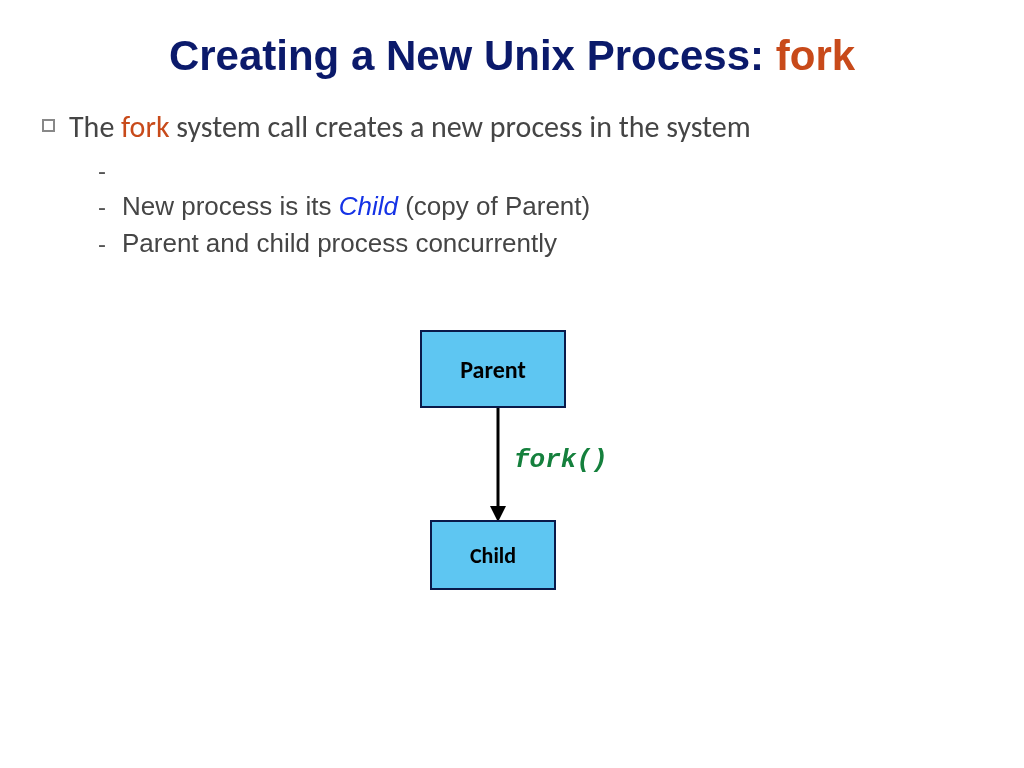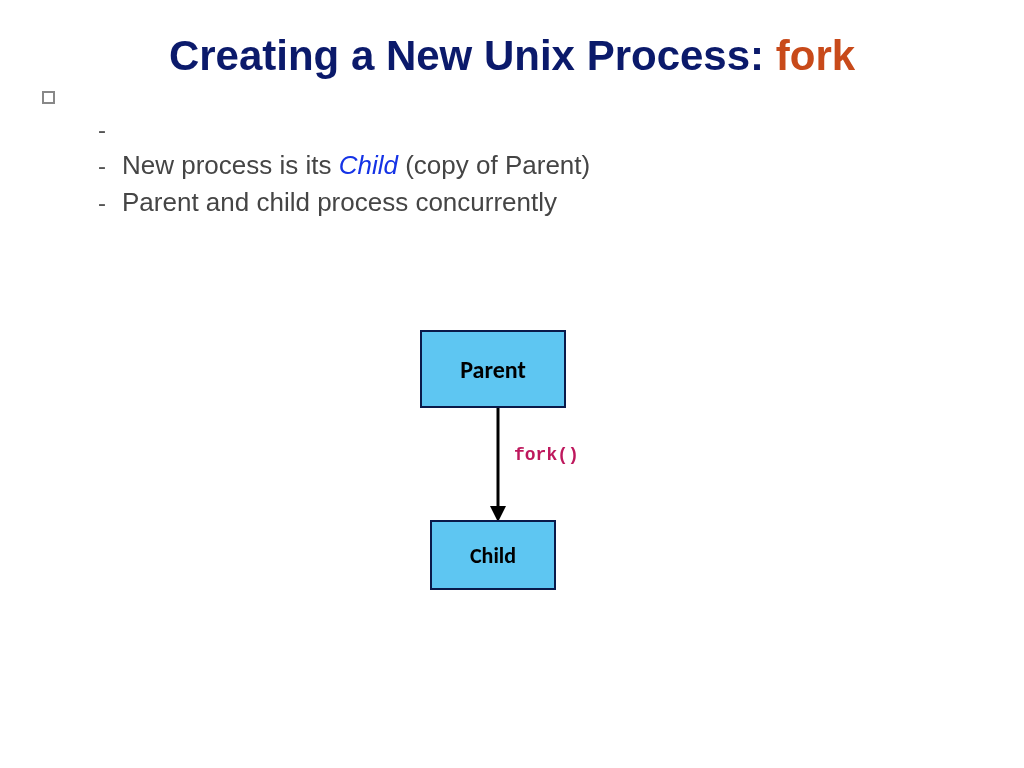--- a/index.html
+++ b/index.html
@@ -1,47 +1,50 @@
 <!DOCTYPE html>
 <html><head>
 <meta charset="utf-8">
 <style>
   * { box-sizing: border-box; margin: 0; padding: 0; }
   html, body { width: 1024px; height: 768px; background: #fff; font-family: Arial, Helvetica, sans-serif; }
   .slide { width: 1024px; height: 768px; position: relative; padding: 24px 36px; }
-  .title { text-align: center; font-weight: bold; font-size: 42px; margin-top: 8px; }
+  .title { text-align: center; font-weight: bold; font-size: 42px; margin-top: 8px; margin-bottom: 28px; }
   .title-main { color: #0b1a6b; }
   .title-accent { color: #c84a1a; }
   .bullet-row { display: flex; align-items: flex-start; margin-left: 6px; margin-bottom: 10px; }
   .square-bullet { width: 13px; height: 13px; border: 2px solid #888; margin-top: 11px; margin-right: 14px; flex: 0 0 auto; }
   .bullet-text { font-size: 30px; color: #454545; font-family: Calibri, Arial, sans-serif; }
   .bullet-text .accent { color: #c84a1a; }
   .sub-list { margin-left: 62px; margin-top: 4px; }
   .sub-row { display: flex; align-items: flex-start; margin-bottom: 6px; }
   .dash { color: #555; font-size: 24px; margin-right: 16px; margin-top: 2px; flex: 0 0 auto; font-family: Arial, sans-serif; }
   .sub-text { font-size: 26px; color: #454545; font-family: Arial, Helvetica, sans-serif; }
   .sub-text .kw { color: #1533e6; font-style: italic; }
   .diagram { position: absolute; left: 0; width: 1024px; top: 330px; height: 320px; }
   .box { position: absolute; background: #5ec6f2; border: 2px solid #0a1a4a; display: flex; align-items: center; justify-content: center; font-weight: bold; color: #000; font-family: Calibri, Arial, sans-serif; }
   .box-parent { left: 420px; top: 0; width: 146px; height: 78px; font-size: 24px; }
   .box-child  { left: 430px; top: 190px; width: 126px; height: 70px; font-size: 22px; }
-  .fork-label { position: absolute; left: 514px; top: 115px; font-family: "Courier New", monospace; font-weight: bold; font-size: 18px; color: #be185d; }
+  .fork-label { position: absolute; left: 514px; top: 115px; font-family: "Courier New", monospace; font-weight: bold; font-size: 26px; color: #15803d; font-style: italic; }
   svg.arrow { position: absolute; left: 488px; top: 78px; }
 </style>
 </head>
 <body>
 
 <div class="slide">
 
   <h1 class="title">
     <span class="title-main">Creating a New Unix Process: </span><span class="title-accent">fork</span>
   </h1>
 
   <div class="bullet-row">
     <span class="square-bullet"></span>
+    <span class="bullet-text">
+      <span>The </span><span class="accent">fork</span><span> system call creates a new process in the system</span>
+    </span>
   </div>
 
   <div class="sub-list">
     <div class="sub-row">
       <span class="dash">-</span>
     </div>
     <div class="sub-row">
       <span class="dash">-</span>
       <span class="sub-text">
         <span>New process is its </span><span class="kw">Child</span><span> (copy of Parent)</span>

